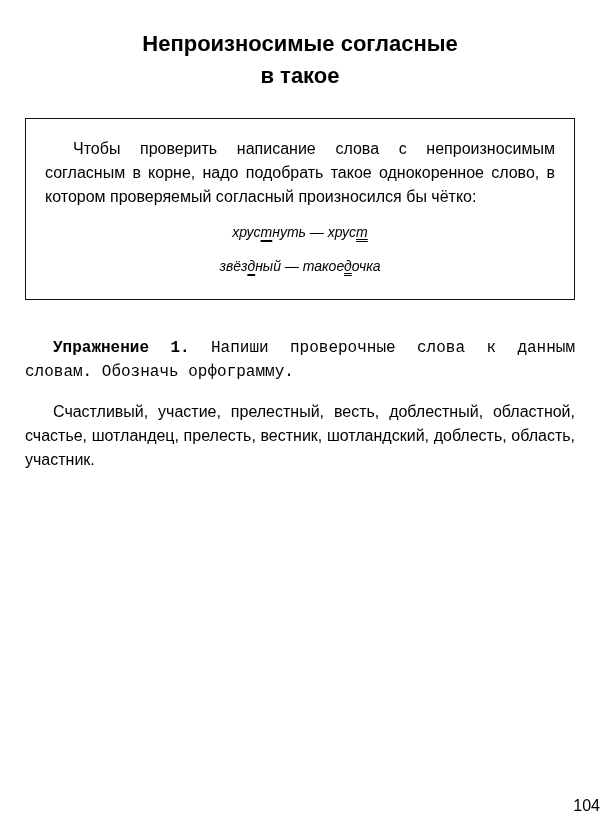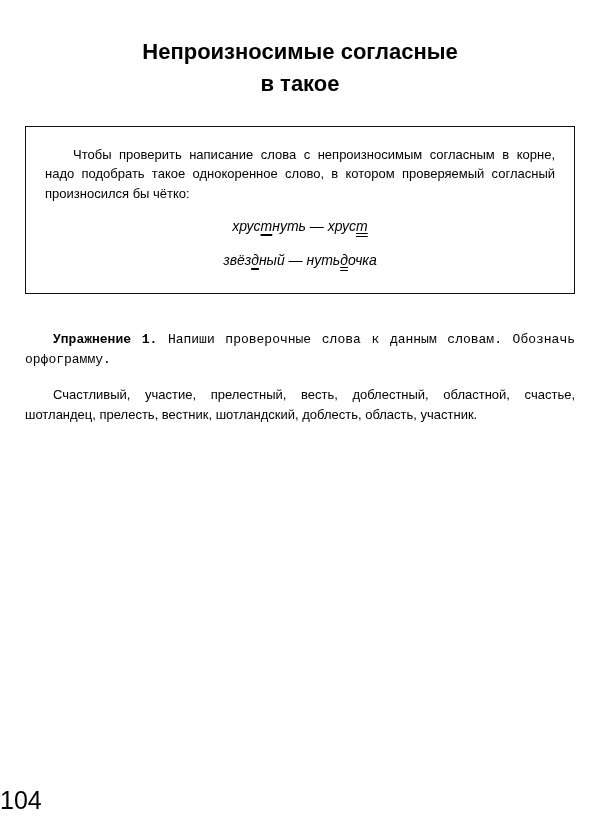--- a/index.html
+++ b/index.html
@@ -7,41 +7,41 @@
     padding: 0;
     background: #ffffff;
     color: #000000;
     font-family: "Liberation Sans", "DejaVu Sans", sans-serif;
   }
   .page {
     position: relative;
     width: 600px;
     height: 829px;
     box-sizing: border-box;
-    padding: 34px 25px 0 25px;
+    padding: 26px 25px 0 25px;
     background: #ffffff;
     overflow: hidden;
   }
   .title {
     margin: 2px 0 26px 0;
     text-align: center;
     font-size: 22px;
     font-weight: bold;
     line-height: 1.45;
   }
   .title span { display: block; }
   .rule-box {
     border: 1.5px solid #111111;
     box-sizing: border-box;
     padding: 18px 19px 22px 19px;
     margin: 0 0 36px 0;
   }
   .para {
     margin: 0;
-    font-size: 13px;
+    font-size: 16px;
     line-height: 1.5;
     text-align: justify;
   }
   .indent { text-indent: 28px; }
   .example {
     margin: 13px 0 0 0;
     font-size: 14px;
     line-height: 1.5;
     text-align: center;
     font-style: italic;
@@ -59,39 +59,39 @@
   .exercise-head { margin-bottom: 9px; font-family: Liberation Mono, monospace; }
   .exercise-head b { font-weight: bold; }
   .ex1-task { margin-bottom: 52px; }
   .ex2-task { margin-bottom: 0; margin-top: 16px; }
   .ex2-block { margin-top: 0; }
   .footer-pagenum {
     position: absolute;
     left: 0;
     bottom: 14px;
     width: 100%;
-    text-align: left;
-    font-size: 25px;
+    text-align: right;
+    font-size: 16px;
     line-height: 1.2;
   }
 </style>
 </head>
 <body>
 
 <div class="page">
 
   <h1 class="title">
     <span>Непроизносимые согласные</span>
     <span>в такое</span>
   </h1>
 
   <div class="rule-box">
     <p class="para indent">Чтобы проверить написание слова с непроизносимым согласным в корне, надо подобрать такое однокоренное слово, в котором проверяемый согласный произносился бы чётко:</p>
     <p class="example"><span>хрус</span><span class="u1">т</span><span>нуть — хрус</span><span class="u2">т</span><span></span></p>
-    <p class="example"><span>звёз</span><span class="u1">д</span><span>ный — нуть</span><span class="u2">д</span><span>очка</span></p>
+    <p class="example"><span>звёз</span><span class="u1">д</span><span>ный — такое</span><span class="u2">д</span><span>очка</span></p>
   </div>
 
   <div>
     <p class="para indent exercise-head"><b>Упражнение 1.</b> <span>Напиши проверочные слова к данным словам. Обозначь орфограмму.</span></p>
   </div>
 
   <div class="ex2-block">
     <p class="para indent ex2-task">Счастливый, участие, прелестный, весть, доблестный, областной, счастье, шотландец, прелесть, вестник, шотландский, доблесть, область, участник.</p>
   </div>
 

